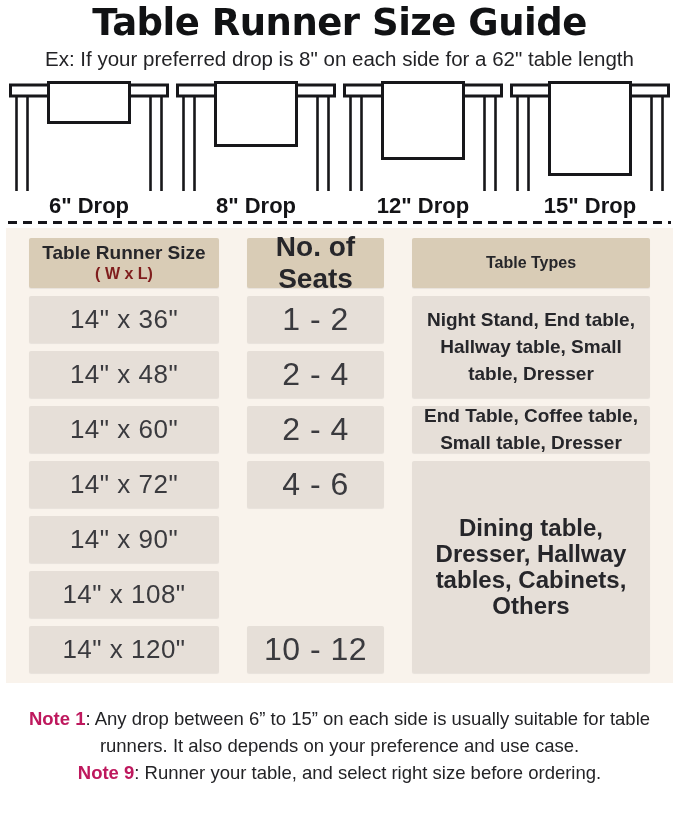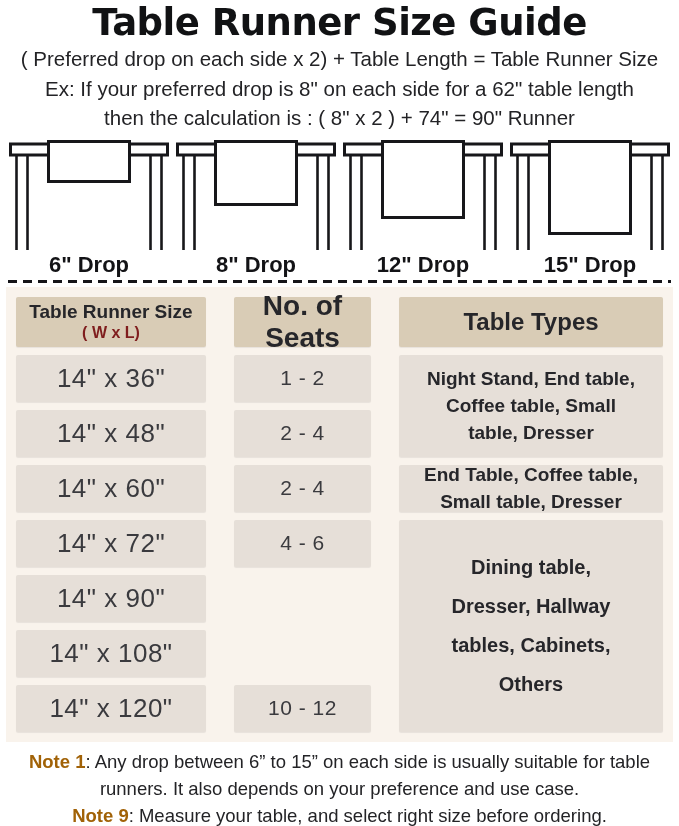--- a/index.html
+++ b/index.html
@@ -33,59 +33,57 @@
   .drop svg{display:block;width:166px;height:112px;}
   .drop-label{
     font-size:22px;font-weight:700;color:#131316;line-height:26px;margin-top:0;
   }
   .dashed{
     height:3px;margin:2px 8px 0;
     background:repeating-linear-gradient(90deg,#15151a 0 9px,transparent 9px 15px);
   }
   
   .panel{
-    margin:4px 6px 0;background:var(--panel-bg);
-    padding:10px 10px;
+    margin:4px 6px 16px;background:var(--panel-bg);
+    padding:10px 23px;
     display:grid;
     grid-template-columns:190px 137px 1fr;
     grid-template-rows:50px repeat(7,47px);
     gap:8px 28px;
   }
   .cell{
     background:var(--cell-bg);border-radius:2px;
     display:flex;flex-direction:column;align-items:center;justify-content:center;
     text-align:center;box-shadow:0 1px 1px rgba(0,0,0,0.07);
   }
   .cell.head{background:var(--header-bg);}
   .h-main{font-size:19px;font-weight:700;line-height:22px;color:#26262a;}
   .h-sub{font-size:16px;font-weight:700;line-height:19px;color:#7f1d1d;}
   .head-seats{font-size:28px;font-weight:700;color:#26262a;}
-  .head-types{font-size:24px;font-weight:700;color:#26262a;}
+  .head-types{font-size:16px;font-weight:700;color:#26262a;}
   .size-cell{font-size:26px;font-weight:400;color:#3a3a3e;letter-spacing:0.5px;}
-  .seats-cell{font-size:21px;font-weight:400;color:#3a3a3e;letter-spacing:0.5px;}
+  .seats-cell{font-size:32px;font-weight:400;color:#3a3a3e;letter-spacing:0.5px;}
   .types-cell{
     font-size:19px;font-weight:700;line-height:27px;color:#26262a;
     white-space:pre-line;padding:2px 6px;
   }
-  .types-cell.tall{font-size:20px;line-height:39px;}
+  .types-cell.tall{font-size:24px;line-height:26px;}
   
   .notes{padding-top:6px;text-align:center;}
   .note{margin:0 auto;max-width:644px;font-size:18.5px;line-height:27px;color:#232326;}
-  .note-label{font-weight:700;color:#a16207;}
+  .note-label{font-weight:700;color:#be185d;}
 </style>
 </head>
 <body>
 
 <div class="page">
 
   <h1 class="title">Table Runner Size Guide</h1>
 
-  <p class="sub">( Preferred drop on each side x 2) + Table Length = Table Runner Size</p>
   <p class="sub">Ex: If your preferred drop is 8" on each side for a 62" table length</p>
-  <p class="sub">then the calculation is : ( 8" x 2 ) + 74" = 90" Runner</p>
 
   <div class="drops-row" id="drops-row">
   <div class="drop">
     <svg viewBox="0 0 166 112">
       <line class="leg" x1="10.5" y1="14" x2="10.5" y2="110" stroke="#17171a" stroke-width="2.6"></line>
       <line class="leg" x1="21.5" y1="14" x2="21.5" y2="110" stroke="#17171a" stroke-width="2.6"></line>
       <line class="leg" x1="144.5" y1="14" x2="144.5" y2="110" stroke="#17171a" stroke-width="2.6"></line>
       <line class="leg" x1="155.5" y1="14" x2="155.5" y2="110" stroke="#17171a" stroke-width="2.6"></line>
       <rect x="4.5" y="4" width="157" height="11" fill="#ffffff" stroke="#17171a" stroke-width="3"></rect>
       <rect class="runner" x="42.5" y="1.5" width="81" height="40" fill="#ffffff" stroke="#17171a" stroke-width="3"></rect>
@@ -145,29 +143,29 @@
       <div class="cell seats-cell" style="grid-area: 3 / 2;">2 - 4</div>
       <div class="cell size-cell" style="grid-area: 4 / 1;">14" x 60"</div>
       <div class="cell seats-cell" style="grid-area: 4 / 2;">2 - 4</div>
       <div class="cell size-cell" style="grid-area: 5 / 1;">14" x 72"</div>
       <div class="cell seats-cell" style="grid-area: 5 / 2;">4 - 6</div>
       <div class="cell size-cell" style="grid-area: 6 / 1;">14" x 90"</div>
       <div class="cell size-cell" style="grid-area: 7 / 1;">14" x 108"</div>
       <div class="cell size-cell" style="grid-area: 8 / 1;">14" x 120"</div>
       <div class="cell seats-cell" style="grid-area: 8 / 2; text-align: right;">10 - 12</div>
       <div class="cell types-cell" style="grid-area: 2 / 3 / span 2;">Night Stand, End table,
-Coffee table, Small
+Hallway table, Small
 table, Dresser</div>
       <div class="cell types-cell" style="grid-area: 4 / 3 / span 1;">End Table, Coffee table,
 Small table, Dresser</div>
       <div class="cell types-cell tall" style="grid-area: 5 / 3 / span 4;">Dining table,
 Dresser, Hallway
 tables, Cabinets,
 Others</div>
     </div>
 
   <div class="notes" id="notes">
   <p class="note"><span class="note-label">Note 1</span><span class="note-text">: Any drop between 6” to 15” on each side is usually suitable for table runners. It also depends on your preference and use case.</span></p>
 
-  <p class="note"><span class="note-label">Note 9</span><span class="note-text">: Measure your table, and select right size before ordering.</span></p>
+  <p class="note"><span class="note-label">Note 9</span><span class="note-text">: Runner your table, and select right size before ordering.</span></p>
 </div>
 
 </div>
 
 </body></html>

